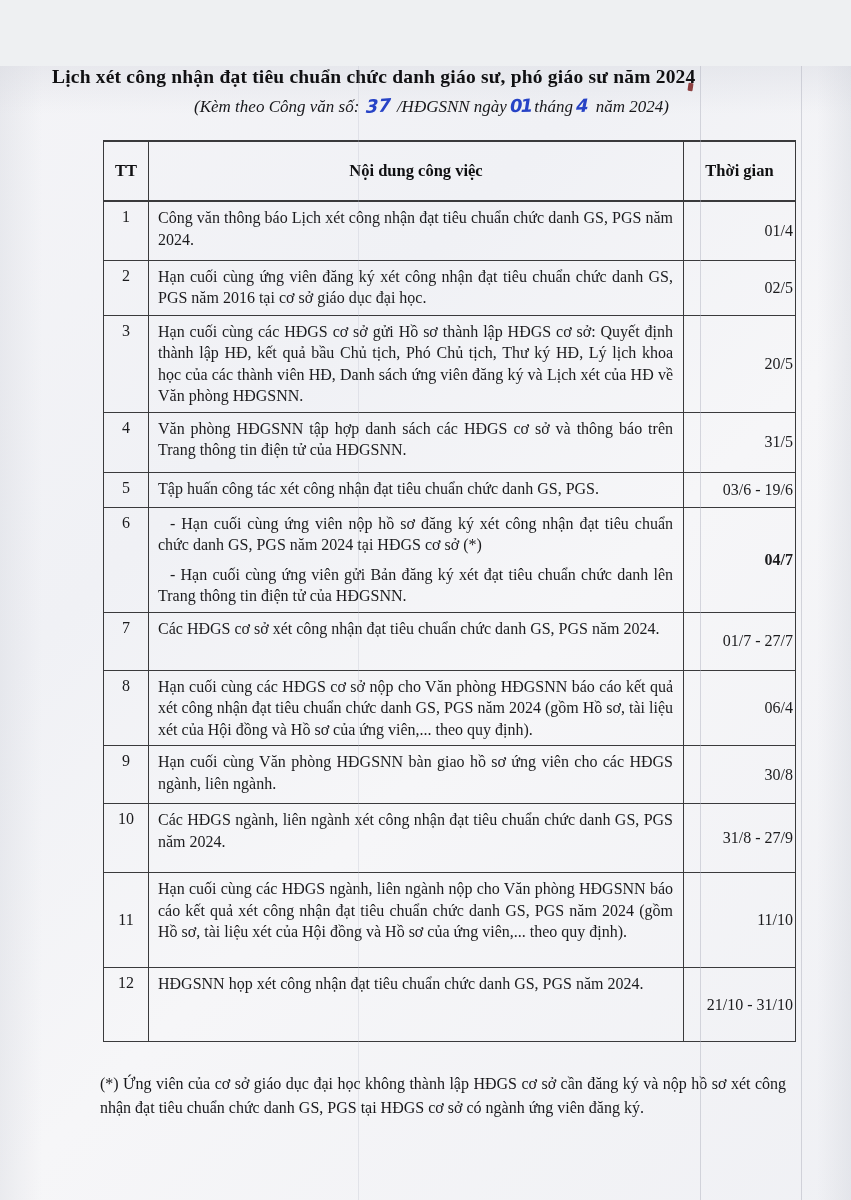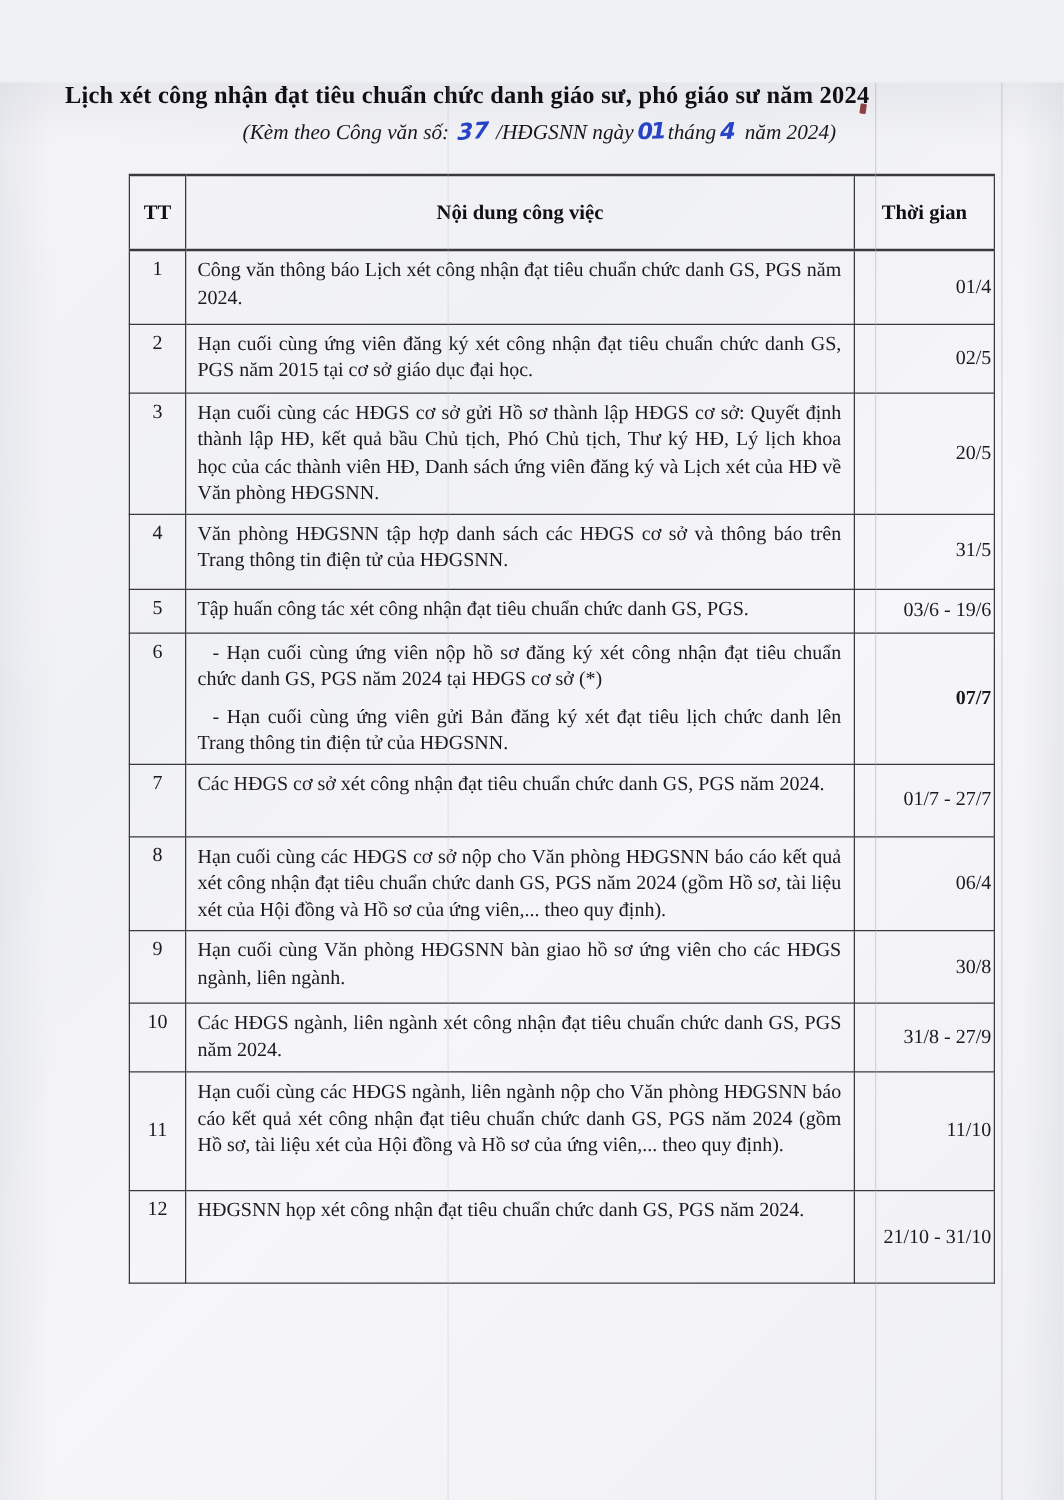--- a/index.html
+++ b/index.html
@@ -104,21 +104,21 @@
   td.time{
     text-align:right;vertical-align:middle;
     font-size:16px;
     padding:0 2px;
     white-space:nowrap;
   }
   td.time.bold{font-weight:bold;}
   tr.r1{height:59px;}  tr.r2{height:55px;}  tr.r3{height:95px;}
   tr.r4{height:60px;}  tr.r5{height:35px;}  tr.r6{height:105px;}
   tr.r7{height:58px;}  tr.r8{height:75px;}  tr.r9{height:58px;}
-  tr.r10{height:55px;} tr.r11{height:95px;} tr.r12{height:74px;}
+  tr.r10{height:69px;} tr.r11{height:95px;} tr.r12{height:74px;}
   .footnote{
     margin:30px 65px 0 100px;
     font-size:16px;
     line-height:24px;
     text-align:justify;
     color:#17171a;
   }
 </style>
 </head>
 <body>
@@ -151,21 +151,21 @@
       <tr class="r1">
         <td class="tt">1</td>
         <td class="content">
             <p>Công văn thông báo Lịch xét công nhận đạt tiêu chuẩn chức danh GS, PGS năm 2024.</p>
           </td>
         <td class="time">01/4</td>
       </tr>
       <tr class="r2">
         <td class="tt">2</td>
         <td class="content">
-            <p>Hạn cuối cùng ứng viên đăng ký xét công nhận đạt tiêu chuẩn chức danh GS, PGS năm 2015 tại cơ sở giáo dục đại học.</p>
+            <p>Hạn cuối cùng ứng viên đăng ký xét công nhận đạt tiêu chuẩn chức danh GS, PGS năm 2016 tại cơ sở giáo dục đại học.</p>
           </td>
         <td class="time">02/5</td>
       </tr>
       <tr class="r3">
         <td class="tt">3</td>
         <td class="content">
             <p>Hạn cuối cùng các HĐGS cơ sở gửi Hồ sơ thành lập HĐGS cơ sở: Quyết định thành lập HĐ, kết quả bầu Chủ tịch, Phó Chủ tịch, Thư ký HĐ, Lý lịch khoa học của các thành viên HĐ, Danh sách ứng viên đăng ký và Lịch xét của HĐ về Văn phòng HĐGSNN.</p>
           </td>
         <td class="time">20/5</td>
       </tr>
@@ -180,23 +180,23 @@
         <td class="tt">5</td>
         <td class="content">
             <p>Tập huấn công tác xét công nhận đạt tiêu chuẩn chức danh GS, PGS.</p>
           </td>
         <td class="time">03/6 - 19/6</td>
       </tr>
       <tr class="r6">
         <td class="tt">6</td>
         <td class="content">
           <p class="dash">- Hạn cuối cùng ứng viên nộp hồ sơ đăng ký xét công nhận đạt tiêu chuẩn chức danh GS, PGS năm 2024 tại HĐGS cơ sở (*)</p>
-          <p class="dash">- Hạn cuối cùng ứng viên gửi Bản đăng ký xét đạt tiêu lịch chức danh lên Trang thông tin điện tử của HĐGSNN.</p>
+          <p class="dash">- Hạn cuối cùng ứng viên gửi Bản đăng ký xét đạt tiêu chuẩn chức danh lên Trang thông tin điện tử của HĐGSNN.</p>
         </td>
-        <td class="time bold">07/7</td>
+        <td class="time bold">04/7</td>
       </tr>
       <tr class="r7">
         <td class="tt">7</td>
         <td class="content">
             <p>Các HĐGS cơ sở xét công nhận đạt tiêu chuẩn chức danh GS, PGS năm 2024.</p>
           </td>
         <td class="time">01/7 - 27/7</td>
       </tr>
       <tr class="r8">
         <td class="tt">8</td>
@@ -229,14 +229,15 @@
       <tr class="r12">
         <td class="tt">12</td>
         <td class="content">
             <p>HĐGSNN họp xét công nhận đạt tiêu chuẩn chức danh GS, PGS năm 2024.</p>
           </td>
         <td class="time">21/10 - 31/10</td>
       </tr>
     </tbody>
   </table>
 
+  <p class="footnote">(*) Ứng viên của cơ sở giáo dục đại học không thành lập HĐGS cơ sở cần đăng ký và nộp hồ sơ xét công nhận đạt tiêu chuẩn chức danh GS, PGS tại HĐGS cơ sở có ngành ứng viên đăng ký.</p>
 
 </div>
 
 </body></html>

